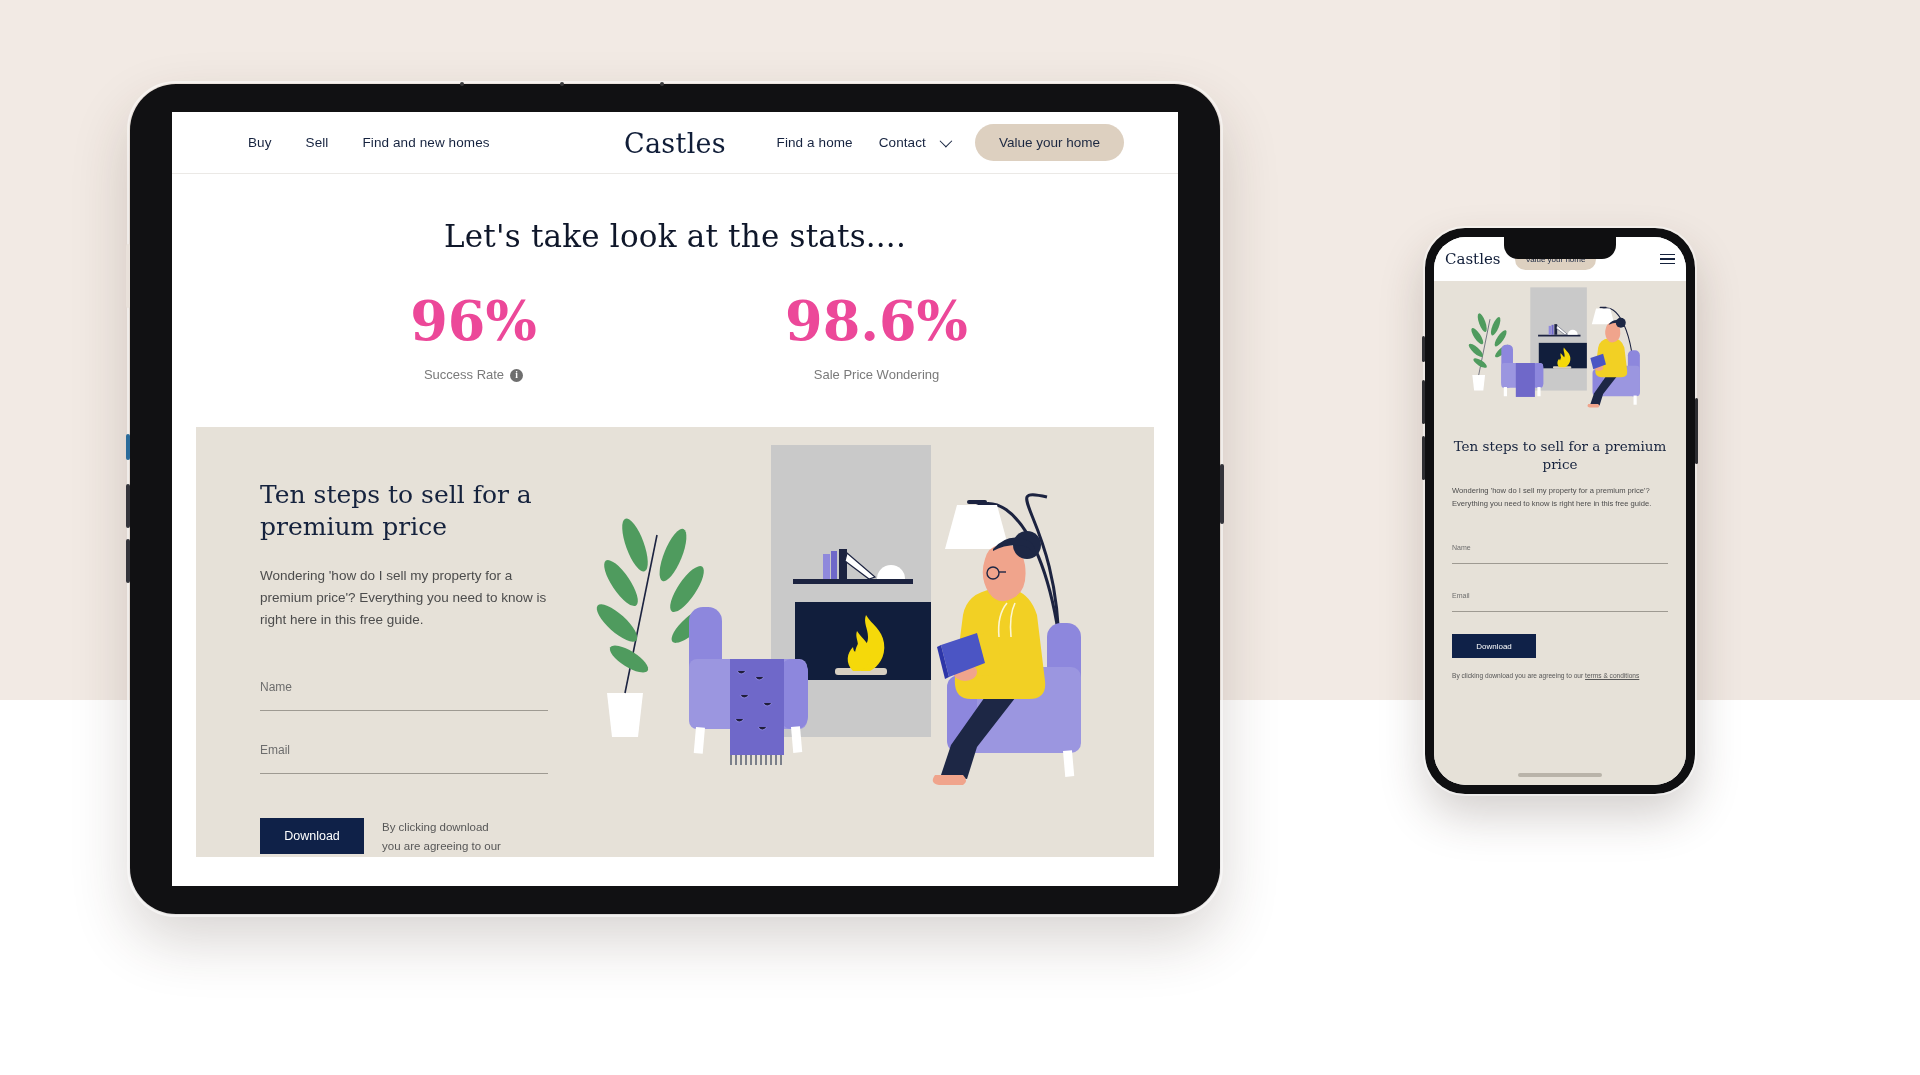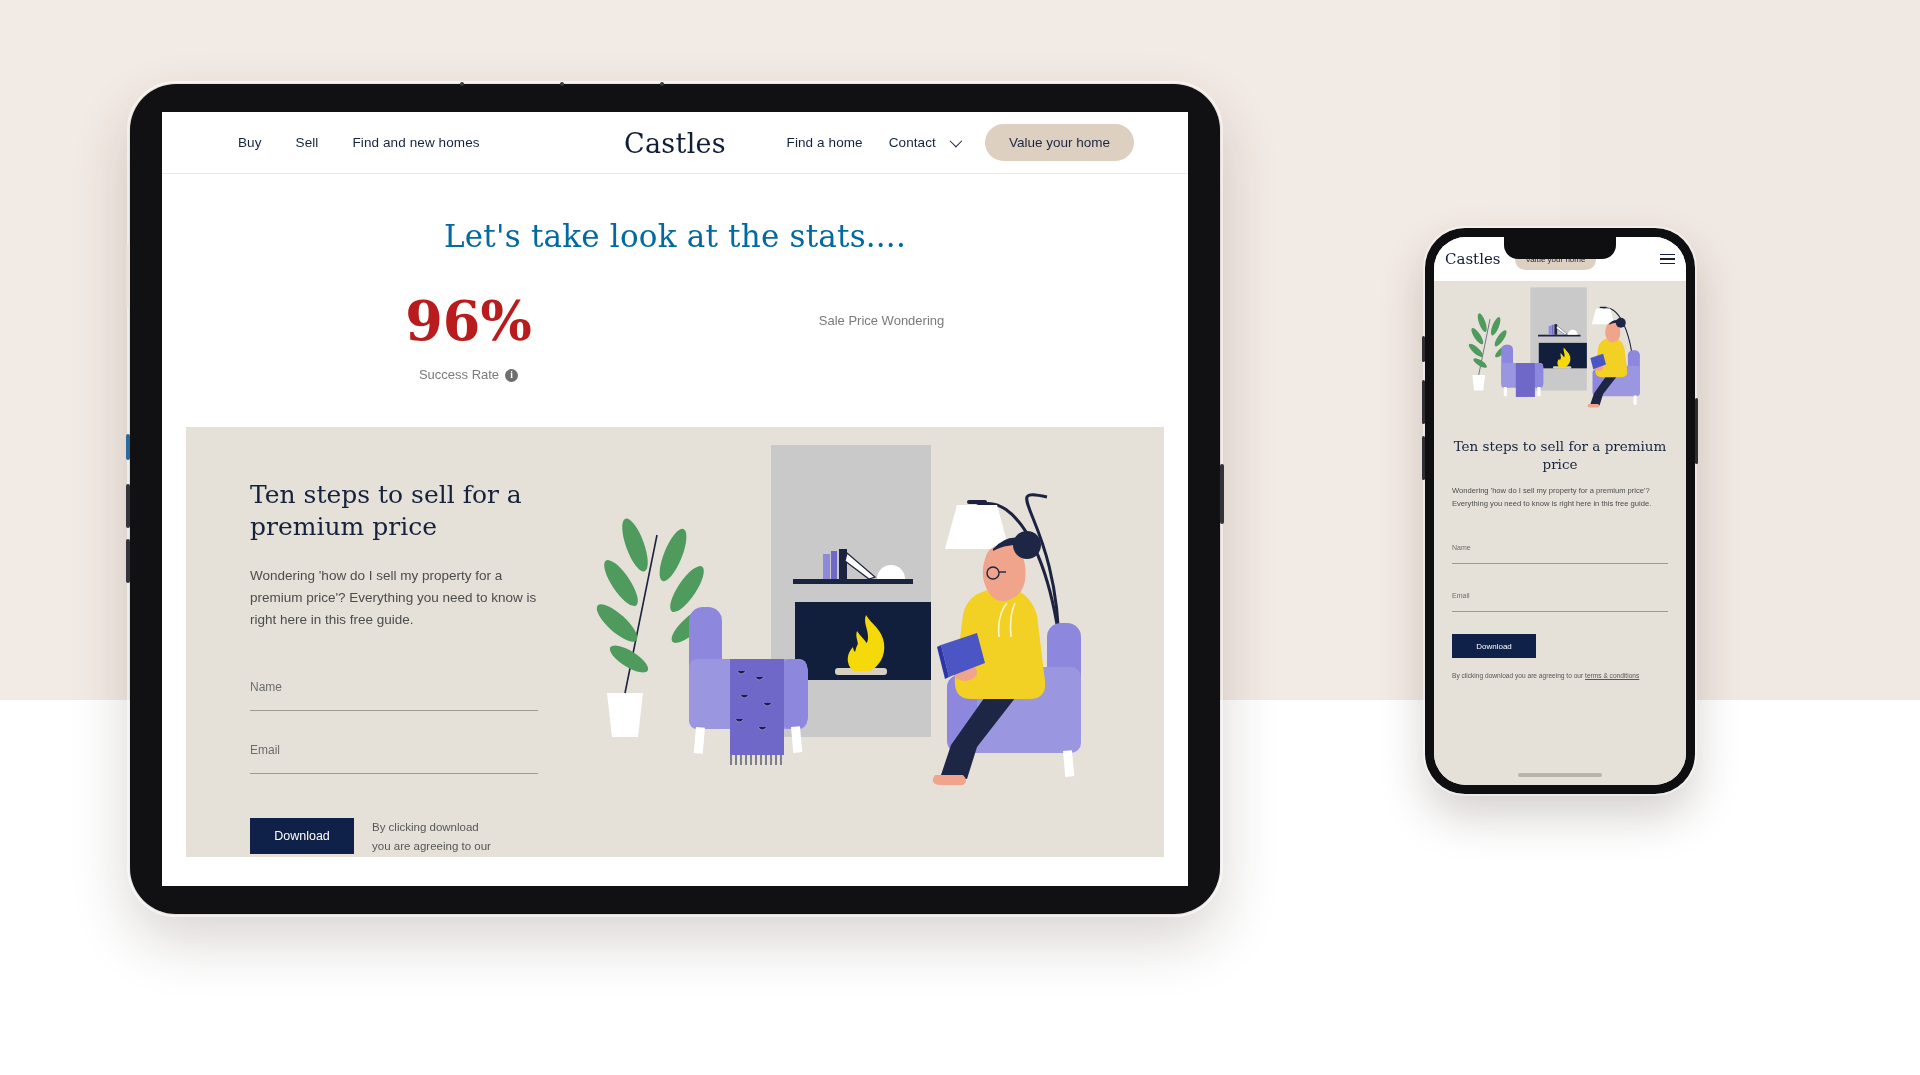--- a/index.html
+++ b/index.html
@@ -24,21 +24,21 @@
     background: #f0e8e2;
   }
 
   
   .tablet {
     position: absolute; left: 130px; top: 84px;
     width: 1090px; height: 830px;
     background: #111113;
     border-radius: 46px;
     box-shadow: 0 26px 60px rgba(60,40,30,.20);
-    padding: 28px 32px;
+    padding: 28px 42px;
   }
   .tablet::before { 
     content:""; position:absolute; inset:-3px; border-radius:49px;
     border:2px solid rgba(255,255,255,.55); pointer-events:none;
   }
   .tablet-btn {
     position: absolute; background:#2a2a2d; border-radius:2px;
   }
   .tbtn-top1 { top:-2px; left:330px; width:4px; height:4px; background:#3a3a3d;}
   .tbtn-top2 { top:-2px; left:430px; width:4px; height:4px; background:#3a3a3d;}
@@ -86,30 +86,30 @@
   .cta-pill {
     background: #ddd0c0; color:#1b2740; border:none; border-radius: 22px;
     padding: 11px 24px; font-size: 13.5px; cursor:pointer;
     font-family: "Liberation Sans", sans-serif;
   }
 
   
   .stats-head {
     text-align: center; margin-top: 44px;
     font-family: "DejaVu Serif", serif;
-    font-size: 31px; color: #0369a1; font-weight: 400; letter-spacing:.2px;
+    font-size: 31px; color: #0f172a; font-weight: 400; letter-spacing:.2px;
   }
   .stats-row {
     display: flex; justify-content: center; gap: 0; margin-top: 40px;
     padding: 0 100px;
   }
   .stat { flex: 1; text-align: center; }
   .stat-num {
     font-family: "DejaVu Serif", serif;
-    font-size: 54px; color: #b91c1c; line-height: 1; font-weight: 700;
+    font-size: 54px; color: #ec4899; line-height: 1; font-weight: 700;
   }
   .stat-lbl {
     margin-top: 18px; font-size: 13px; color: #7a7a7a; line-height: 1.45;
     display:block;
   }
   .info-i {
     display:inline-block; width: 13px; height: 13px; border-radius: 50%;
     background: #6e6e6e; color:#fff; font-size: 9.5px; line-height: 13px;
     text-align:center; font-weight:bold; margin-left:6px;
     vertical-align: 1px; cursor: pointer; font-family:"Liberation Serif",serif;
@@ -252,20 +252,21 @@
     <div class="stats-head">Let's take look at the stats....</div>
 
     <div class="stats-row">
       <div class="stat">
         <div class="stat-num">96%</div>
         <div class="stat-lbl">
           <span>Success Rate</span><span class="info-i">i</span>
         </div>
       </div>
       <div class="stat">
+        <div class="stat-num">98.6%</div>
         <div class="stat-lbl">
           <span>Sale Price Wondering</span>
         </div>
       </div>
     </div>
 
     <div class="guide">
       <div class="guide-left">
         <div class="guide-title">Ten steps to sell for a premium price</div>
         <div class="guide-body">Wondering 'how do I sell my property for a premium price'? Everything you need to know is right here in this free guide.</div>

